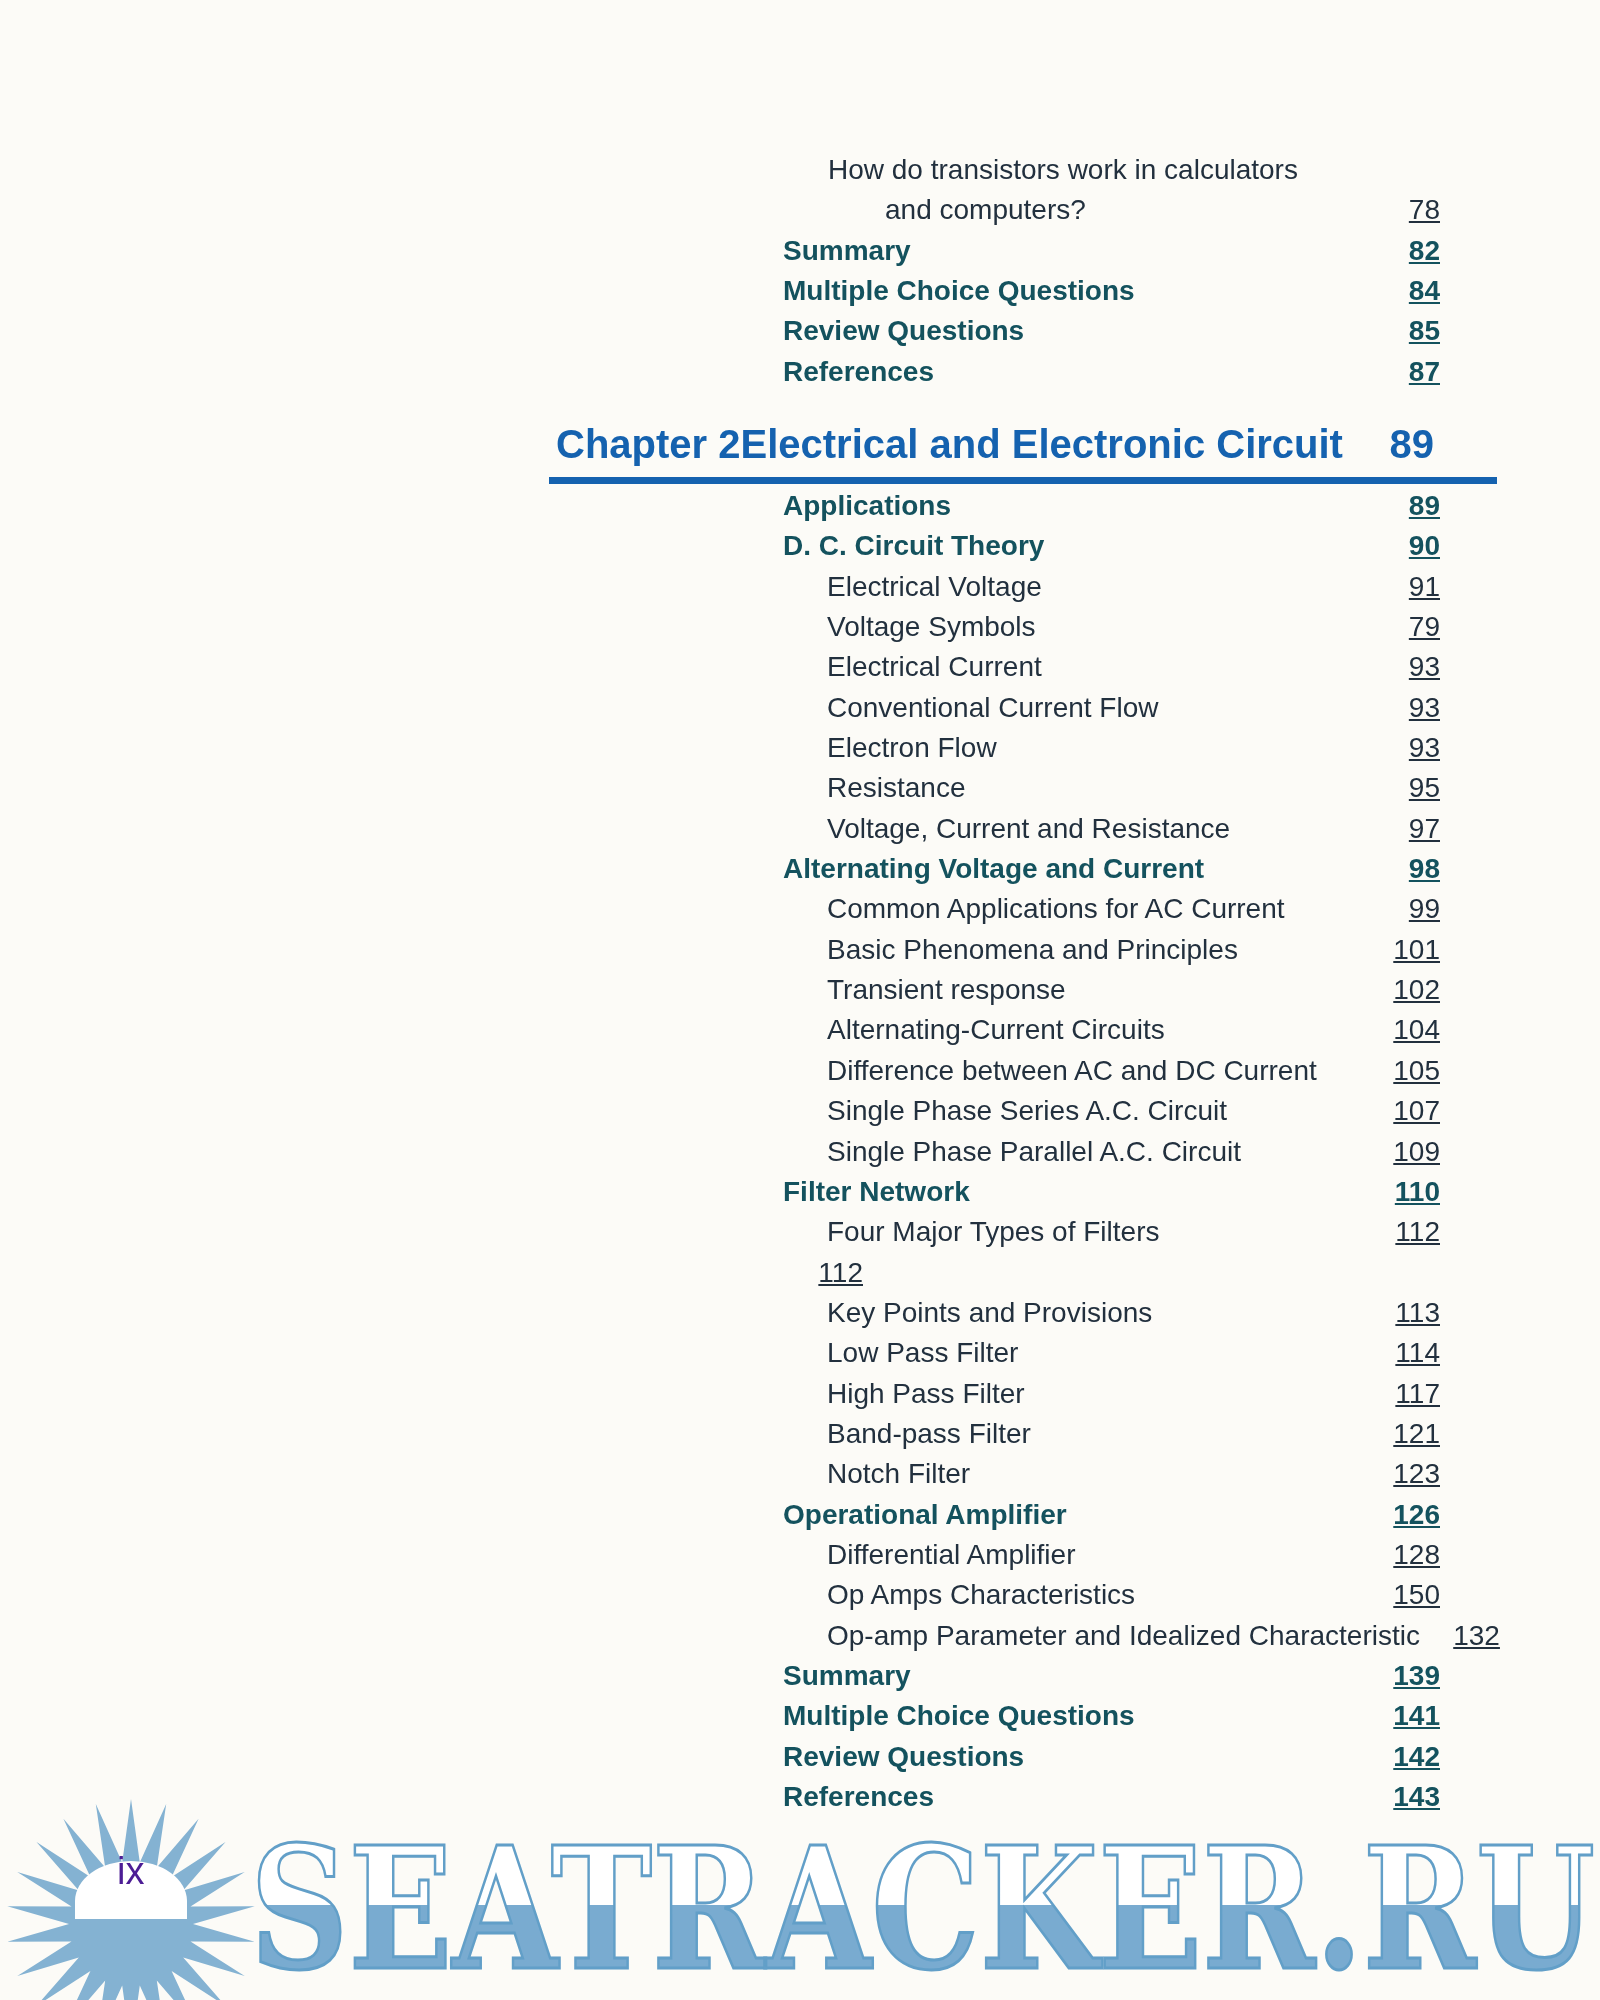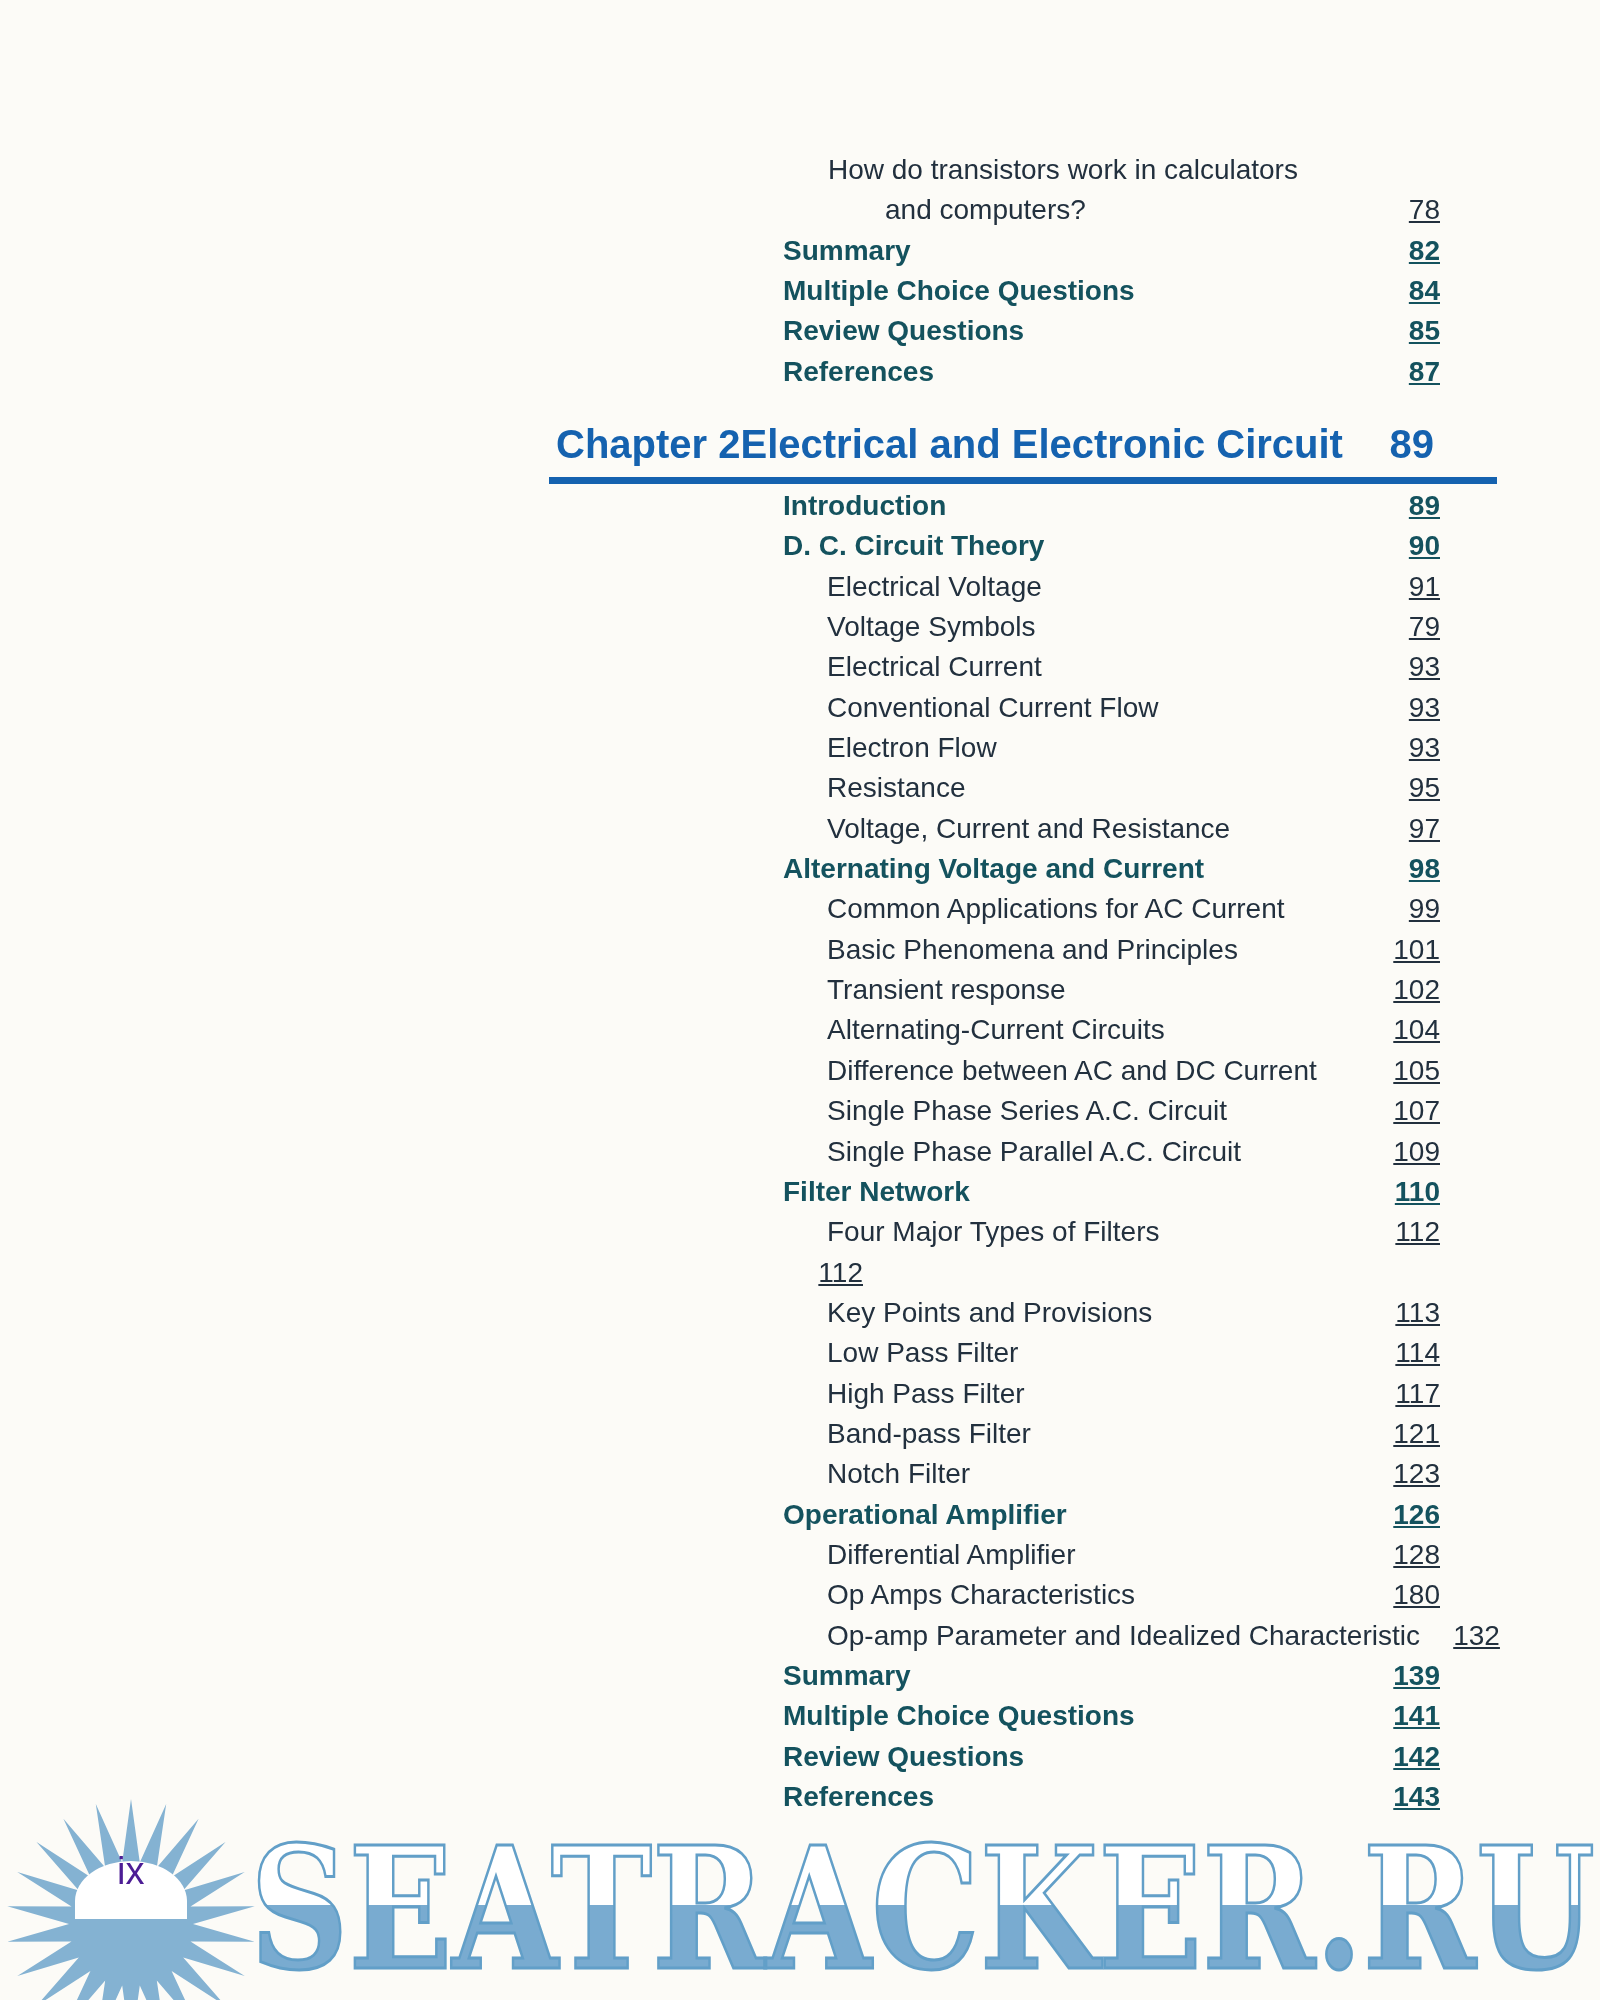--- a/index.html
+++ b/index.html
@@ -101,21 +101,21 @@
     <span>Chapter 2</span>
     <span class="chapter-title">Electrical and Electronic Circuit</span>
     <span class="chapter-spacer"></span>
     <span>89</span>
   </div>
   <div class="chapter-rule"></div>
 
   <div class="toc-list toc-main">
       <div class="toc-row row-section">
     <div class="entry-lines">
-          <div class="line">Introduction</div>
+          <div class="line">Applications</div>
         </div>
     <div class="pagenum">89</div>
   </div>
       <div class="toc-row row-section">
     <div class="entry-lines">
           <div class="line">D. C. Circuit Theory</div>
         </div>
     <div class="pagenum">90</div>
   </div>
       <div class="toc-row row-sub">
@@ -262,21 +262,21 @@
       <div class="toc-row row-sub">
     <div class="entry-lines">
           <div class="line">Differential Amplifier</div>
         </div>
     <div class="pagenum">128</div>
   </div>
       <div class="toc-row row-sub">
     <div class="entry-lines">
           <div class="line">Op Amps Characteristics</div>
         </div>
-    <div class="pagenum">180</div>
+    <div class="pagenum">150</div>
   </div>
       <div class="toc-row row-sub">
     <div class="entry-lines">
           <div class="line">Op-amp Parameter and Idealized Characteristic</div>
         </div>
     <div class="pagenum">132</div>
   </div>
       <div class="toc-row row-section">
     <div class="entry-lines">
           <div class="line">Summary</div>

